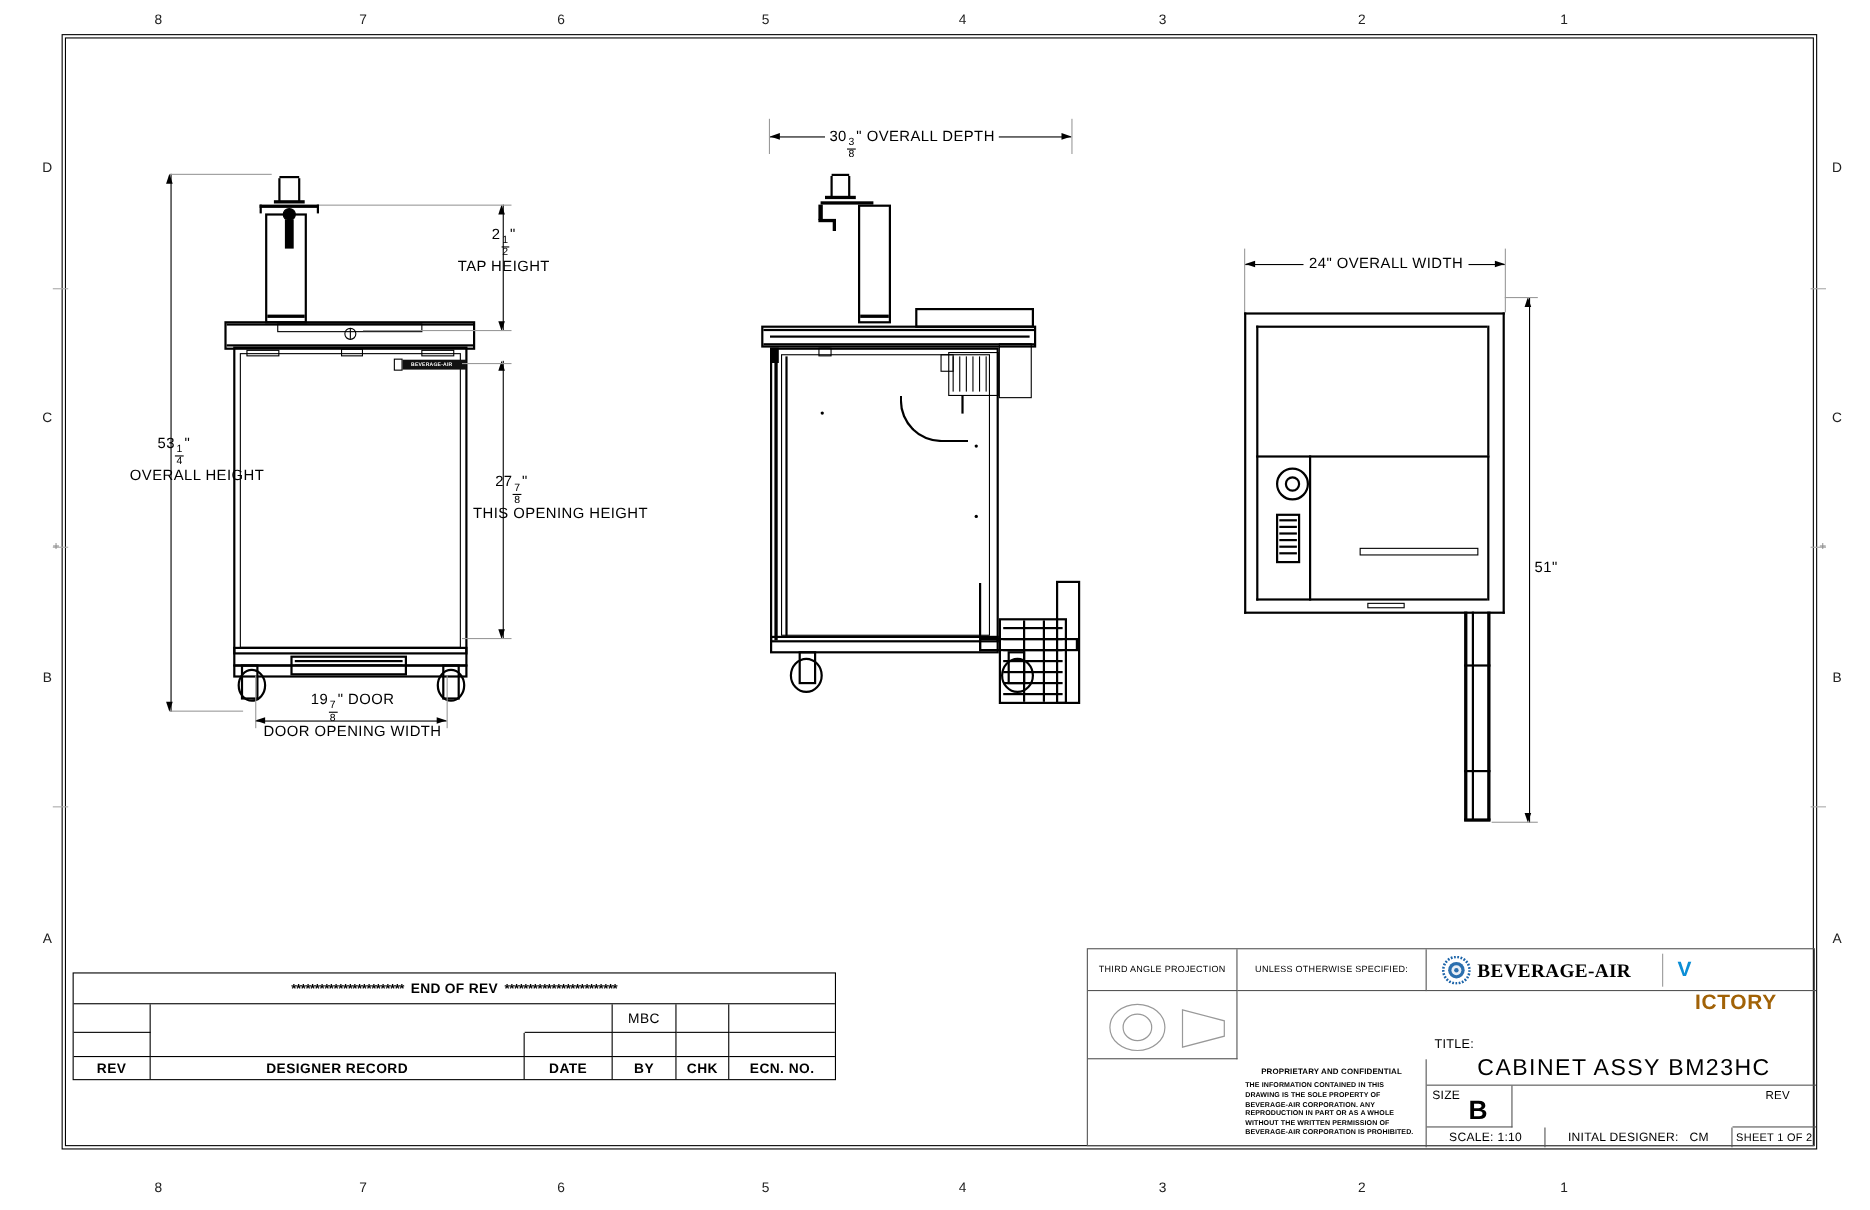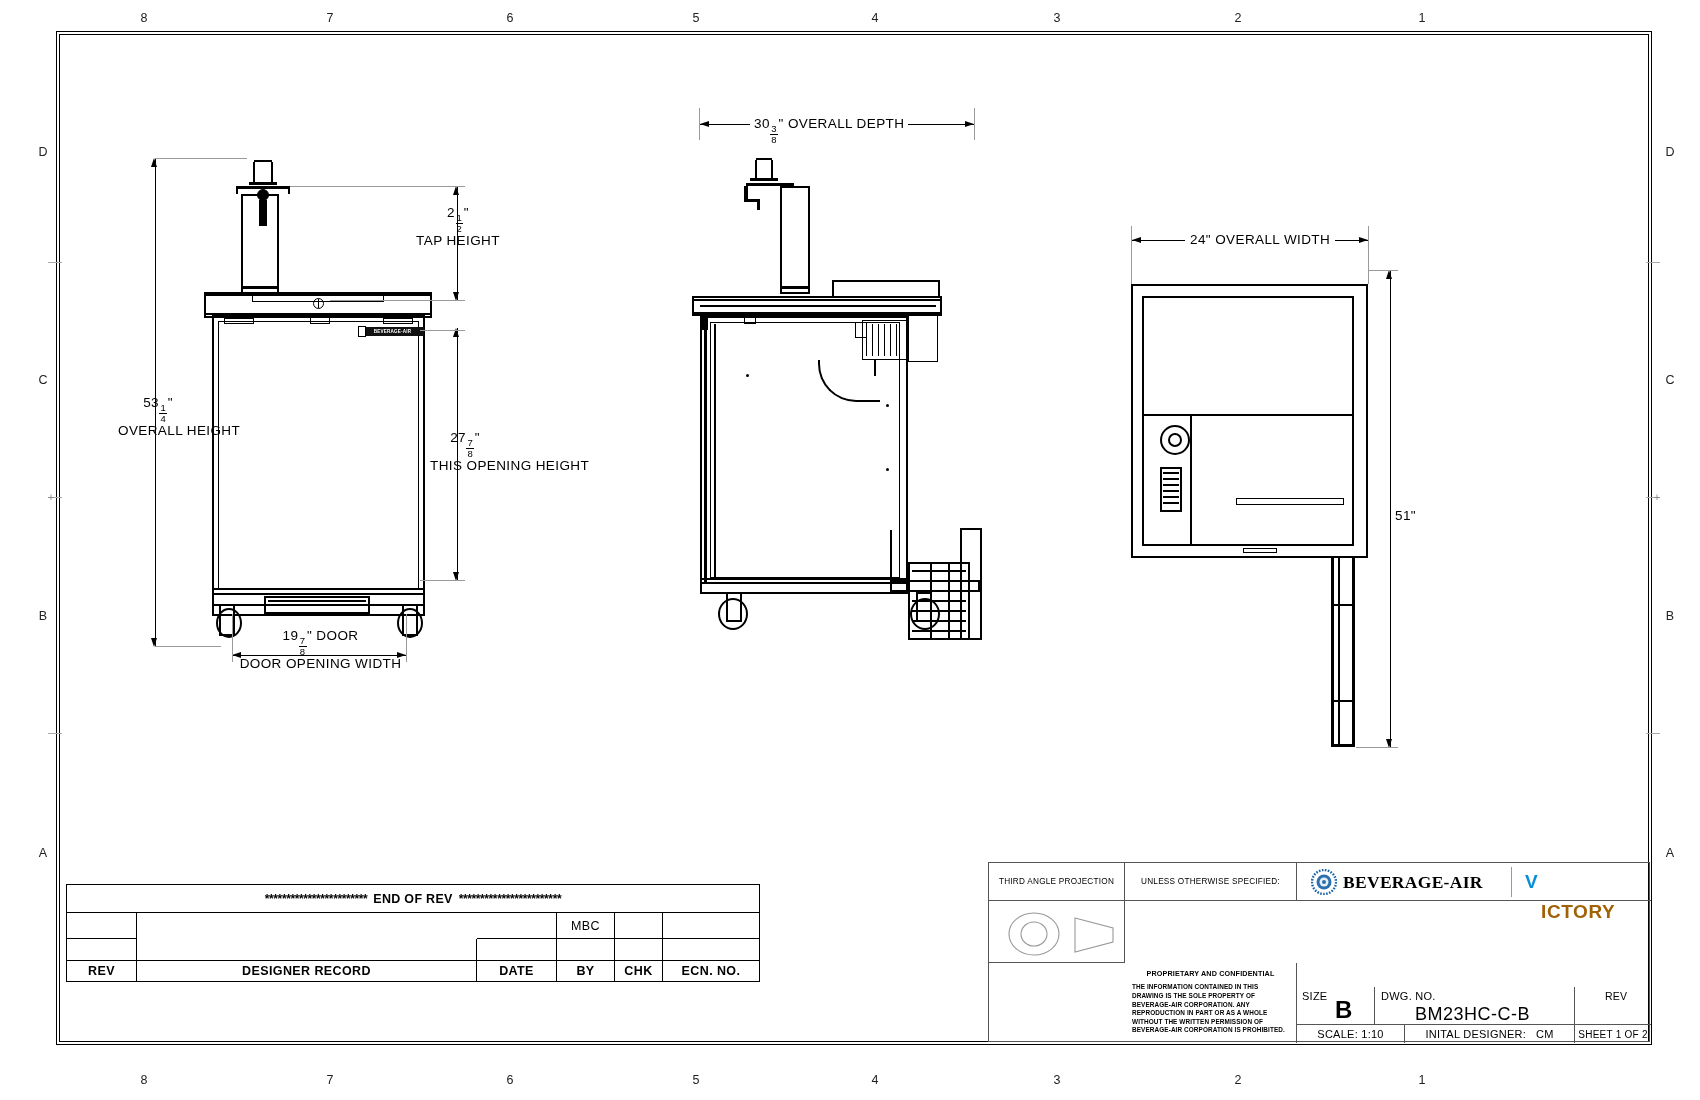--- a/index.html
+++ b/index.html
@@ -427,29 +427,29 @@
       </svg>
     </div>
     <span class="brand-be abs" style="left:46px;top:9px;">BEVERAGE-AIR</span>
     <div class="abs" style="left:214px;top:4px;width:1px;height:30px;background:#999;"></div>
     <span class="brand-vic abs" style="left:228px;top:8px;color:#0b8ed6;">
       <span>V</span></span>
     <span class="brand-vic abs" style="left:244px;top:8px;color:#a16207;margin-top:30px;">ICTORY</span>
   </div>
 
 
+  <div class="tb-cell" style="left:308px;top:76px;width:354px;height:48px;border-right:none;">
+    <div class="abs tb-lbl" style="left:7px;top:5px;font-size:11.5px;">TITLE:</div>
+    <div class="abs tb-big" style="left:46px;top:20px;">CABINET ASSY BM23HC</div>
+  </div>
 
   <div class="tb-cell" style="left:308px;top:124px;width:78px;height:38px;">
     <div class="abs tb-lbl" style="left:5px;top:3px;font-size:11px;">SIZE</div>
     <div class="abs" style="left:38px;top:9px;font-size:24px;font-weight:bold;">B</div>
   </div>
-  <div class="tb-cell" style="left:386px;top:124px;width:200px;height:38px;">
-    <div class="abs tb-lbl" style="left:6px;top:3px;font-size:11px;">DWG. NO.</div>
-    <div class="abs tb-med" style="left:40px;top:17px;font-size:18px;">BM23HC-C-B</div>
-  </div>
   <div class="tb-cell" style="left:586px;top:124px;width:76px;height:38px;border-right:none;">
     <div class="abs tb-lbl" style="left:30px;top:3px;font-size:10.5px;">REV</div>
     <div class="abs tb-med" style="left:34px;top:17px;"></div>
   </div>
 
   <div class="tb-cell" style="left:308px;top:162px;width:108px;height:18px;border-bottom:none;display:flex;align-items:center;justify-content:center;">
     <span class="tb-lbl" style="font-size:11px;">SCALE: 1:10</span>
   </div>
   <div class="tb-cell" style="left:416px;top:162px;width:170px;height:18px;border-bottom:none;display:flex;align-items:center;justify-content:center;">
     <span class="tb-lbl" style="font-size:11px;">INITAL DESIGNER:</span>

